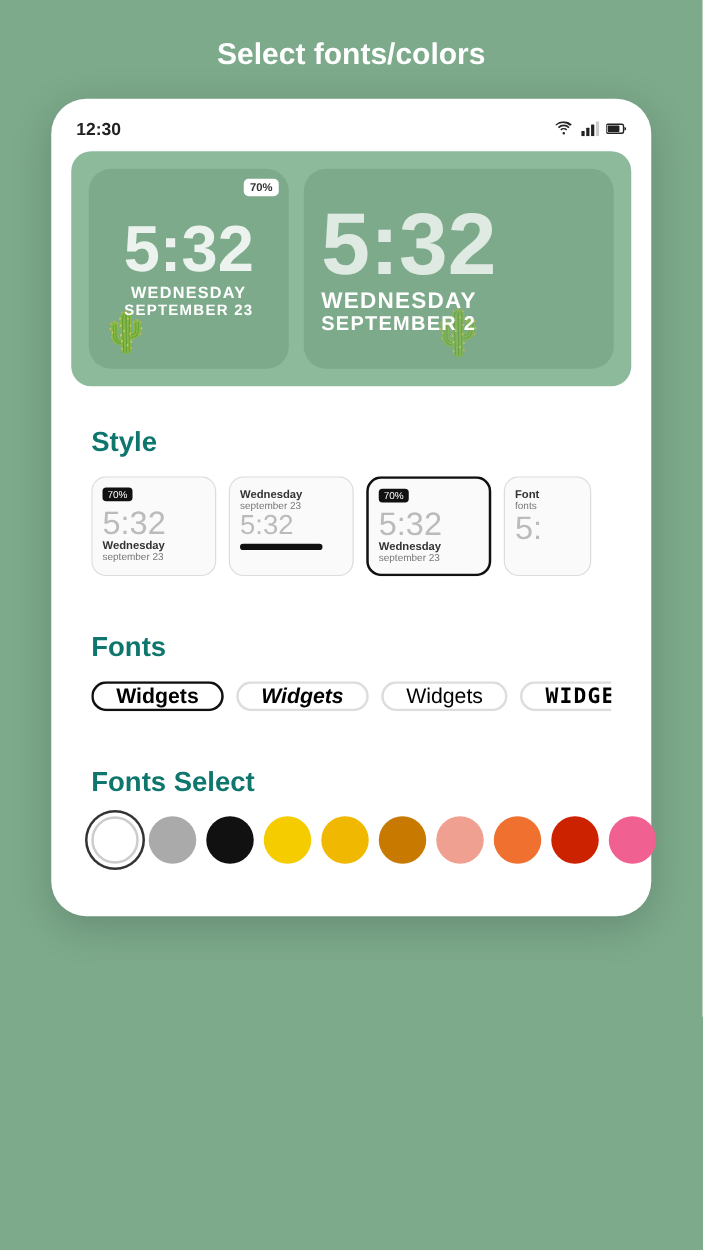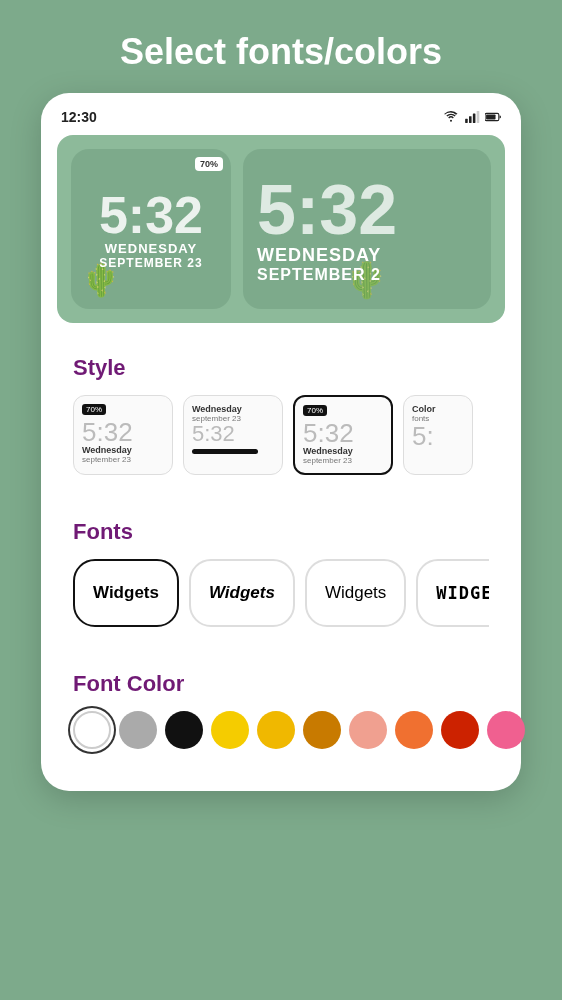--- a/index.html
+++ b/index.html
@@ -9,21 +9,21 @@
       background-color: #7daa8b;
       font-family: -apple-system, BlinkMacSystemFont, 'Segoe UI', sans-serif;
       overflow: hidden;
       display: flex;
       flex-direction: column;
       align-items: center;
     }
 
     .page-title {
       color: white;
-      font-size: 36px;
+      font-size: 24px;
       font-weight: 800;
       text-align: center;
       margin-top: 30px;
       margin-bottom: 20px;
       line-height: 1.2;
       padding: 0 20px;
     }
 
     .phone-mockup {
       width: 480px;
@@ -185,21 +185,21 @@
     .panel {
       background: white;
       border-radius: 20px;
       padding: 18px 16px;
       margin-bottom: 8px;
     }
 
     .panel-title {
       font-size: 22px;
       font-weight: 700;
-      color: #701a75;
+      color: #0f766e;
       margin-bottom: 14px;
     }
 
     
     .style-options {
       display: flex;
       gap: 10px;
       overflow: hidden;
     }
 
@@ -265,21 +265,21 @@
     
     .font-options {
       display: flex;
       gap: 10px;
       overflow: hidden;
     }
 
     .font-btn {
       border: 2px solid #ddd;
       border-radius: 22px;
-      padding: 22px 18px;
+      padding: 0 18px;
       font-size: 17px;
       background: white;
       cursor: pointer;
       white-space: nowrap;
       font-weight: 600;
     }
 
     .font-btn.selected {
       border: 2.5px solid #111;
       font-weight: 800;
@@ -382,40 +382,40 @@
         </div>
 
         <div class="style-card selected">
           <div class="mini-battery">70%</div>
           <div class="mini-time">5:32</div>
           <div class="mini-day">Wednesday</div>
           <div class="mini-date">september 23</div>
         </div>
 
         <div class="style-card" style="width:70px; overflow:hidden;">
-          <div class="mini-day">Color</div>
+          <div class="mini-day">Font</div>
           <div class="mini-date">fonts</div>
           <div class="mini-time">5:</div>
         </div>
 
       </div>
     </div>
 
     <div class="panel">
       <div class="panel-title">Fonts</div>
       <div class="font-options">
         <button class="font-btn selected">Widgets</button>
         <button class="font-btn italic">Widgets</button>
         <button class="font-btn" style="font-weight:400;">Widgets</button>
         <button class="font-btn" style="font-family: monospace; letter-spacing:1px;">WIDGET</button>
       </div>
     </div>
 
     <div class="panel">
-      <div class="panel-title">Font Color</div>
+      <div class="panel-title">Fonts Select</div>
       <div class="color-swatches">
 
       <div class="color-swatch white-swatch selected-swatch" style="background-color: rgb(255, 255, 255);"></div>
           <div class="color-swatch" style="background-color: rgb(170, 170, 170);"></div>
           <div class="color-swatch" style="background-color: rgb(17, 17, 17);"></div>
           <div class="color-swatch" style="background-color: rgb(245, 204, 0);"></div>
           <div class="color-swatch" style="background-color: rgb(240, 184, 0);"></div>
           <div class="color-swatch" style="background-color: rgb(200, 122, 0);"></div>
           <div class="color-swatch" style="background-color: rgb(240, 160, 144);"></div>
           <div class="color-swatch" style="background-color: rgb(240, 112, 48);"></div>

